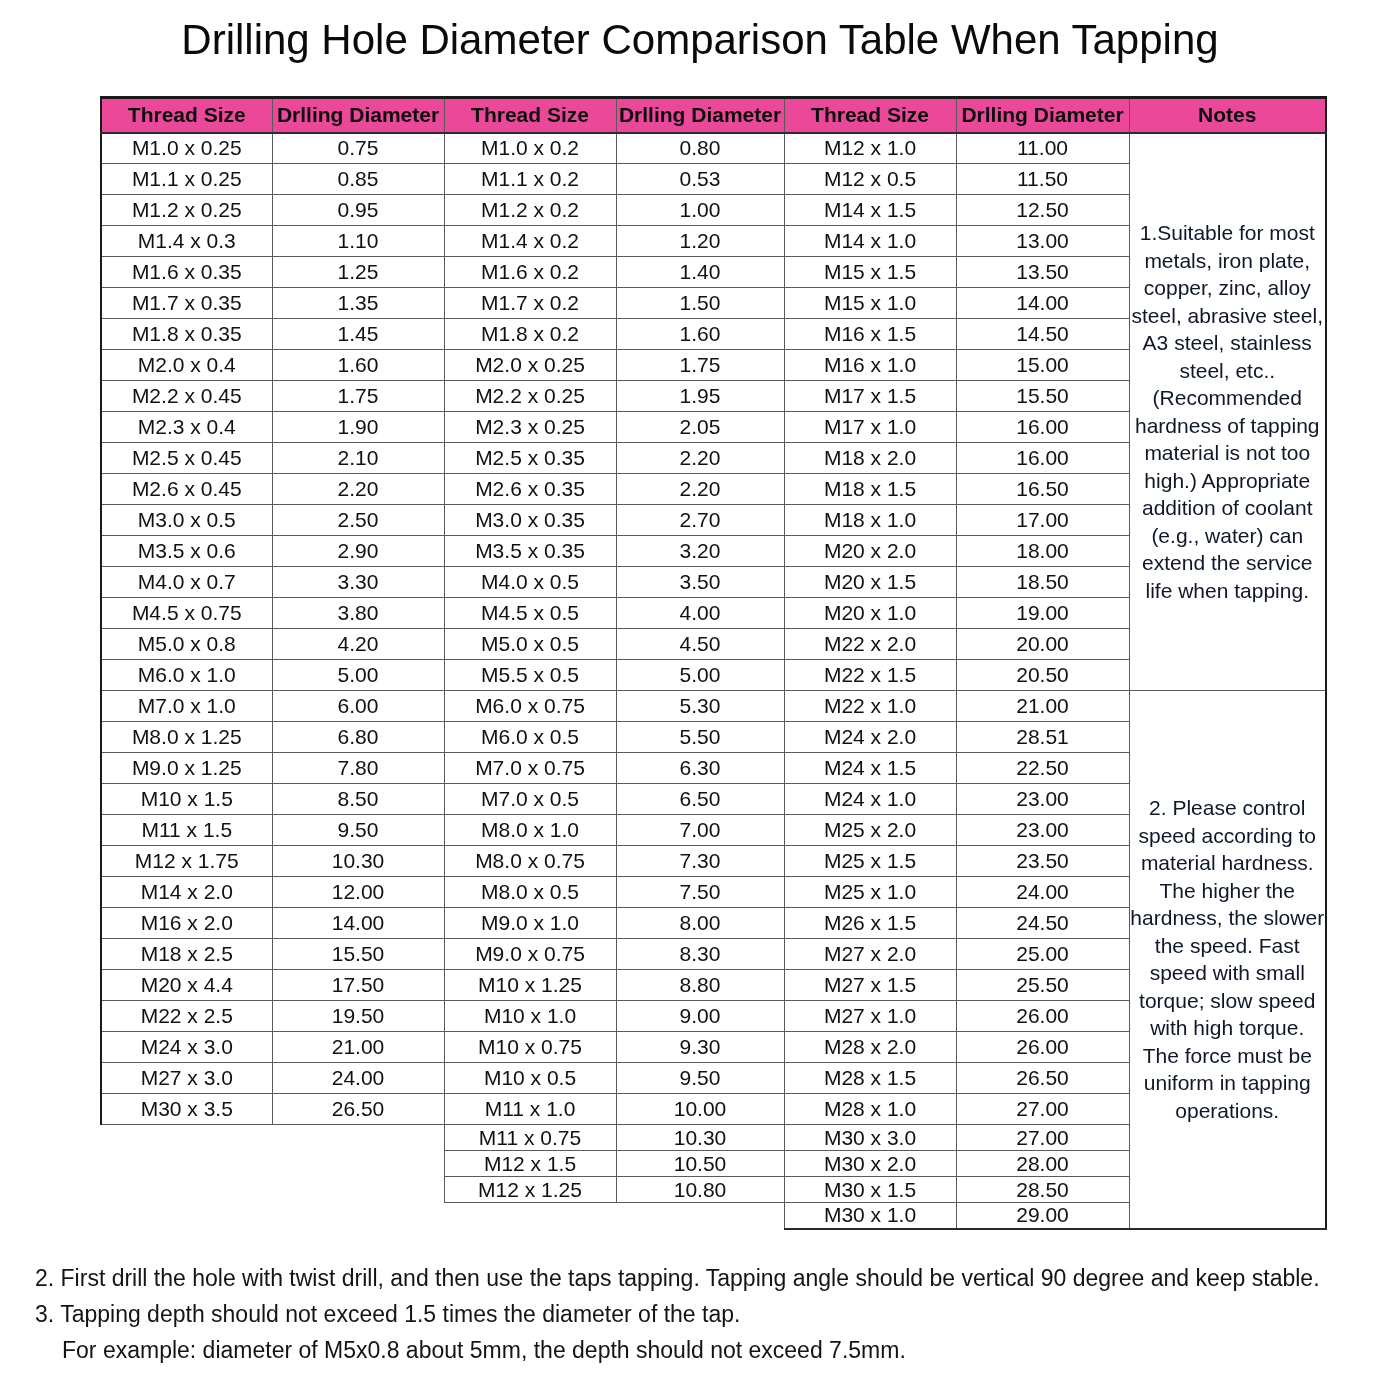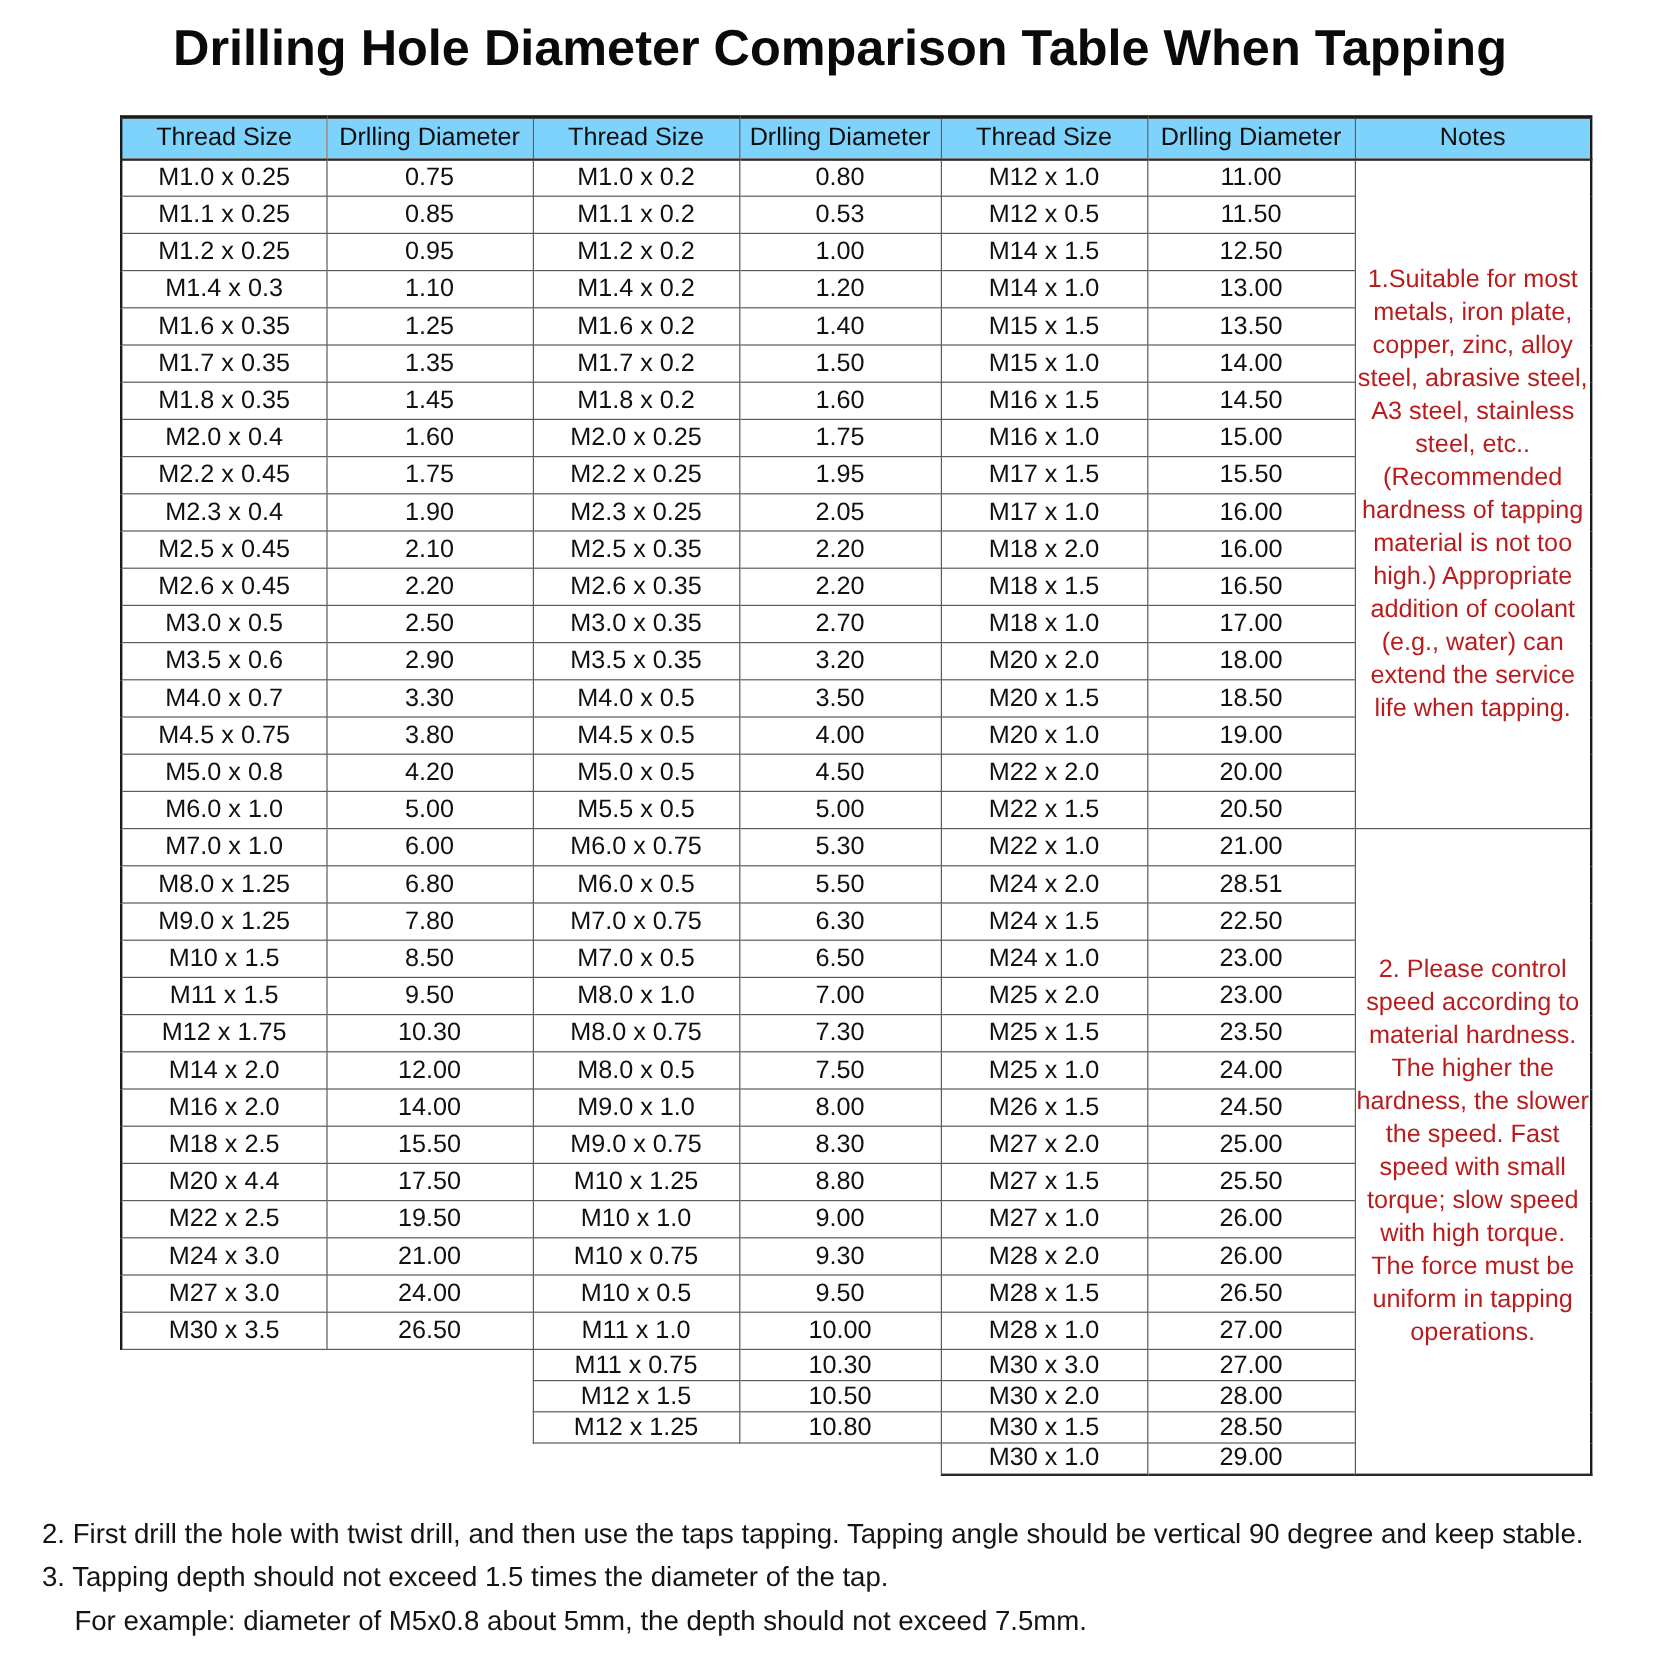--- a/index.html
+++ b/index.html
@@ -11,21 +11,21 @@
     font-family: "Liberation Sans", sans-serif;
     color: #111111;
     overflow: hidden;
   }
   .page-title {
     padding-top: 16px;
     height: 48px;
     line-height: 48px;
     text-align: center;
     font-size: 42px;
-    font-weight: 700;
+    font-weight: 400;
     color: #0a0a0a;
     white-space: nowrap;
   }
   table.cmp {
     border-collapse: collapse;
     table-layout: fixed;
     margin-left: 100px;
     margin-top: 32px;
   }
   col.w0 { width: 171px; }
@@ -40,43 +40,43 @@
     border: 1px solid #5a5a5a;
     text-align: center;
     vertical-align: middle;
     padding: 0;
     font-size: 21px;
     overflow: hidden;
     background: #ffffff;
   }
   table.cmp thead tr { height: 35px; }
   table.cmp th {
-    background: #7dd3fc;
-    font-weight: 400;
+    background: #ec4899;
+    font-weight: 700;
     border-top: 3px solid #1a1a1a;
     border-bottom: 2px solid #2a2a2a;
     color: #0e0e0e;
     margin-left: 44px;
   }
   tbody tr.main  { height: 31px; }
   tbody tr.short { height: 26px; }
 
   td.ghost, td.ghost { border: none !important; background: #ffffff; }
 
   .el { border-left: 2px solid #1a1a1a !important; }
   .er { border-right: 2px solid #1a1a1a !important; }
   .eb { border-bottom: 2px solid #2a2a2a !important; }
 
   td.notes {
     font-size: 19.5px;
     line-height: 1.31;
     padding: 0 1px;
     text-align: center;
     vertical-align: middle;
-    color: #b91c1c;
+    color: #0f172a;
   }
 
   .footnotes {
     margin: 30px 0 0 35px;
     font-size: 23px;
     line-height: 36px;
     color: #141414;
   }
   .footnote { white-space: nowrap; }
   .footnote.indent { padding-left: 27px; }

